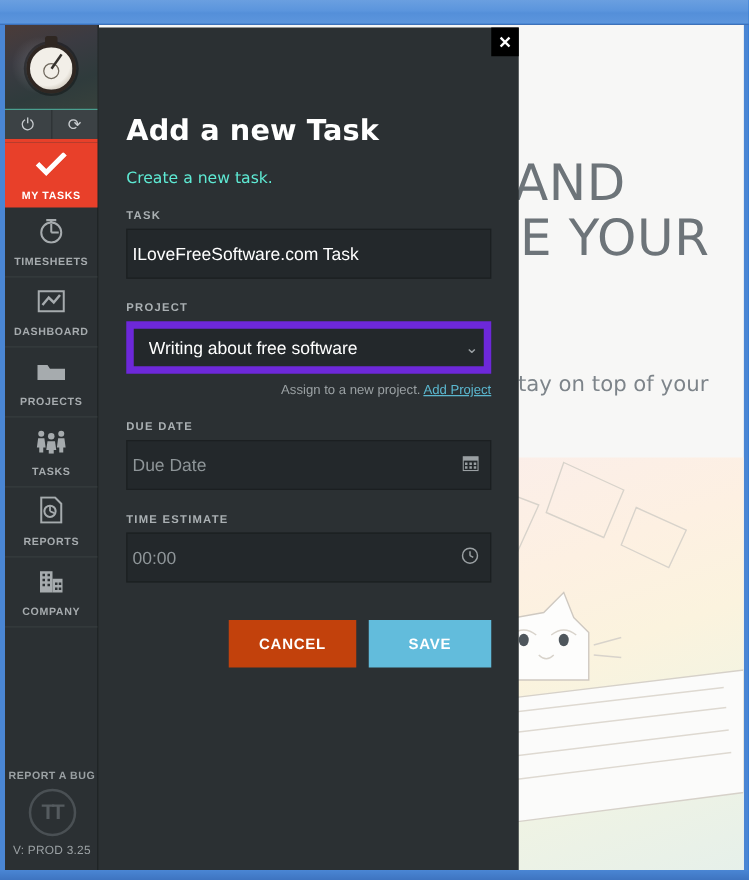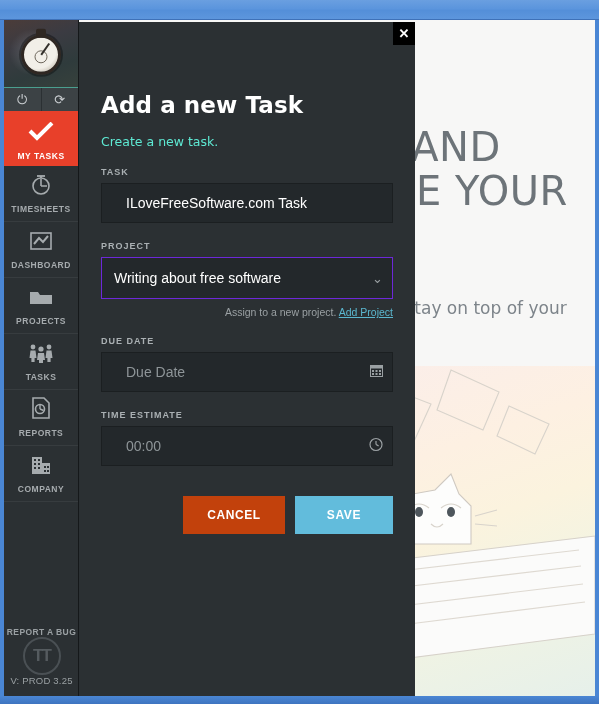--- a/index.html
+++ b/index.html
@@ -83,21 +83,21 @@
     font-family:"Liberation Sans", sans-serif; font-weight:bold;
   }
   .side-item.active {
     background:#e8402a; border-bottom:none; height:52px;
   }
   .side-item.active .lbl { color:#fff; }
   .side-item.active .ico svg { fill:#fff; stroke:#fff; }
 
   .side-bottom {
     position:absolute; bottom:0; left:0; width:75px;
-    display:flex; flex-direction:column; align-items:center; 
+    display:flex; flex-direction:column; align-items:center; gap:6px;
     padding-bottom:10px;
   }
   .report-bug { font-size:8.5px; font-weight:bold; letter-spacing:.4px; color:#9aa0a3; }
   .tt-logo {
     width:38px; height:38px; border-radius:50%;
     border:2px solid #4a5054; color:#555b5f;
     display:flex; align-items:center; justify-content:center;
     font-size:17px; font-weight:bold; letter-spacing:-2px;
   }
   .version { font-size:9.5px; color:#9aa0a3; letter-spacing:.2px; }
@@ -146,26 +146,26 @@
     margin-top:16px; font-size:12.5px; color:#5eead4;
     font-family:"DejaVu Sans", sans-serif;
   }
   .field-label {
     margin-top:18px; margin-bottom:6px;
     font-size:9px; letter-spacing:1px; color:#aab0b3; font-weight:bold;
   }
   .input-wrap { position:relative; }
   .text-input {
     width:100%; height:40px; background:#23282b; border:1px solid #1b1f21;
-    color:#ffffff; font-size:14px; padding:0 30px 0 24px;
+    color:#ffffff; font-size:14px; padding:0 30px 0 4px;
     font-family:"Liberation Sans", sans-serif;
   }
   .text-input::placeholder { color:#8e9598; }
   .select-input {
-    width:100%; height:42px; background:#23282b; border:1px solid #6d28d9;
+    width:100%; height:42px; background:#23282b; border:6px solid #6d28d9;
     color:#ffffff; font-size:14px; padding:0 30px 0 12px;
     appearance:none; -webkit-appearance:none;
     font-family:"Liberation Sans", sans-serif;
   }
   .in-icon {
     position:absolute; right:10px; top:50%; transform:translateY(-50%);
     color:#9aa0a3; font-size:13px; pointer-events:none;
   }
   .assign-row {
     margin-top:7px; text-align:right; font-size:10.5px; color:#9aa0a3;

